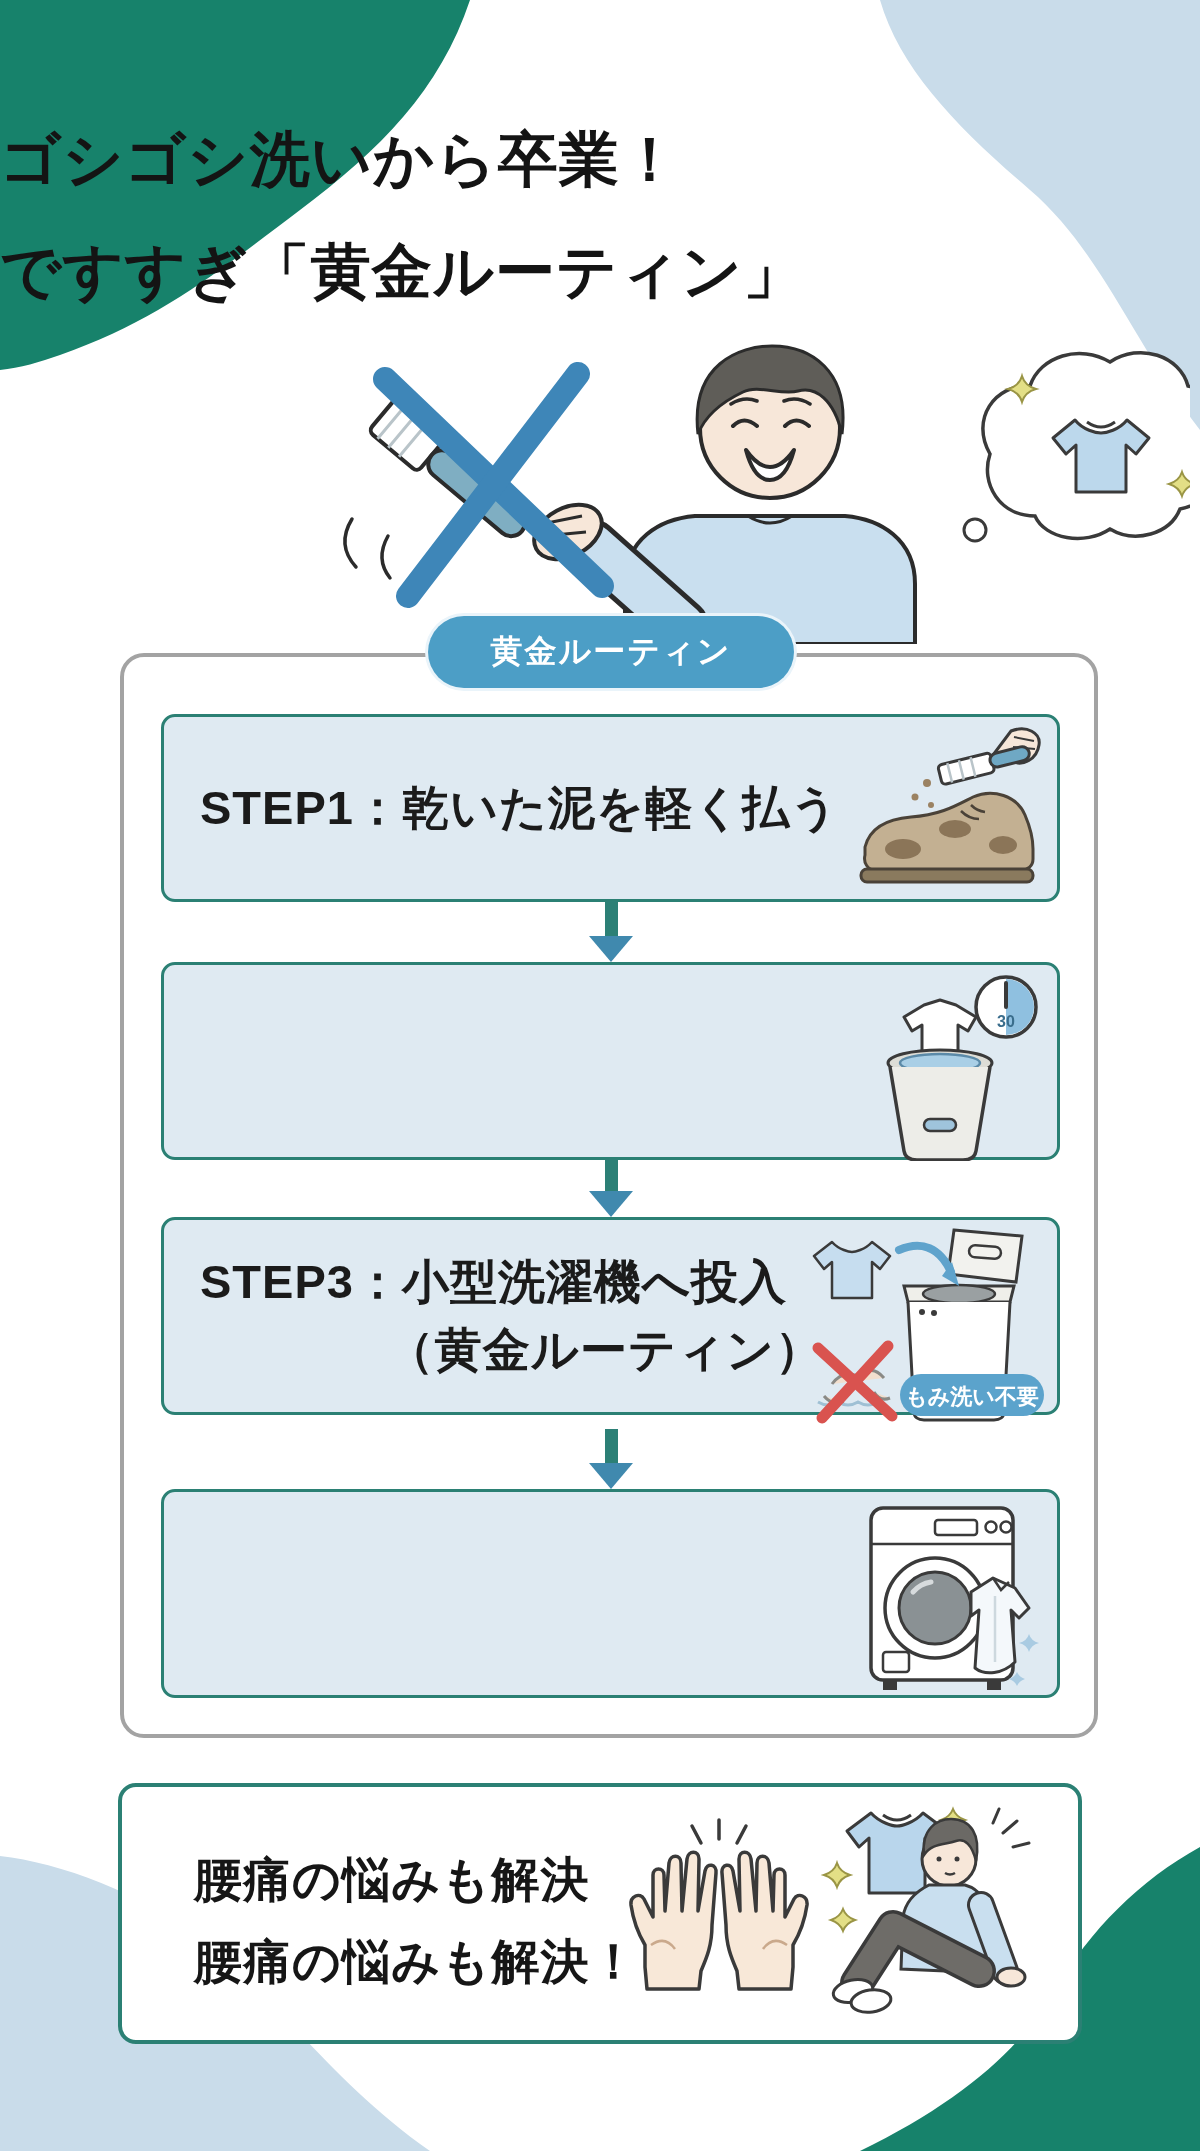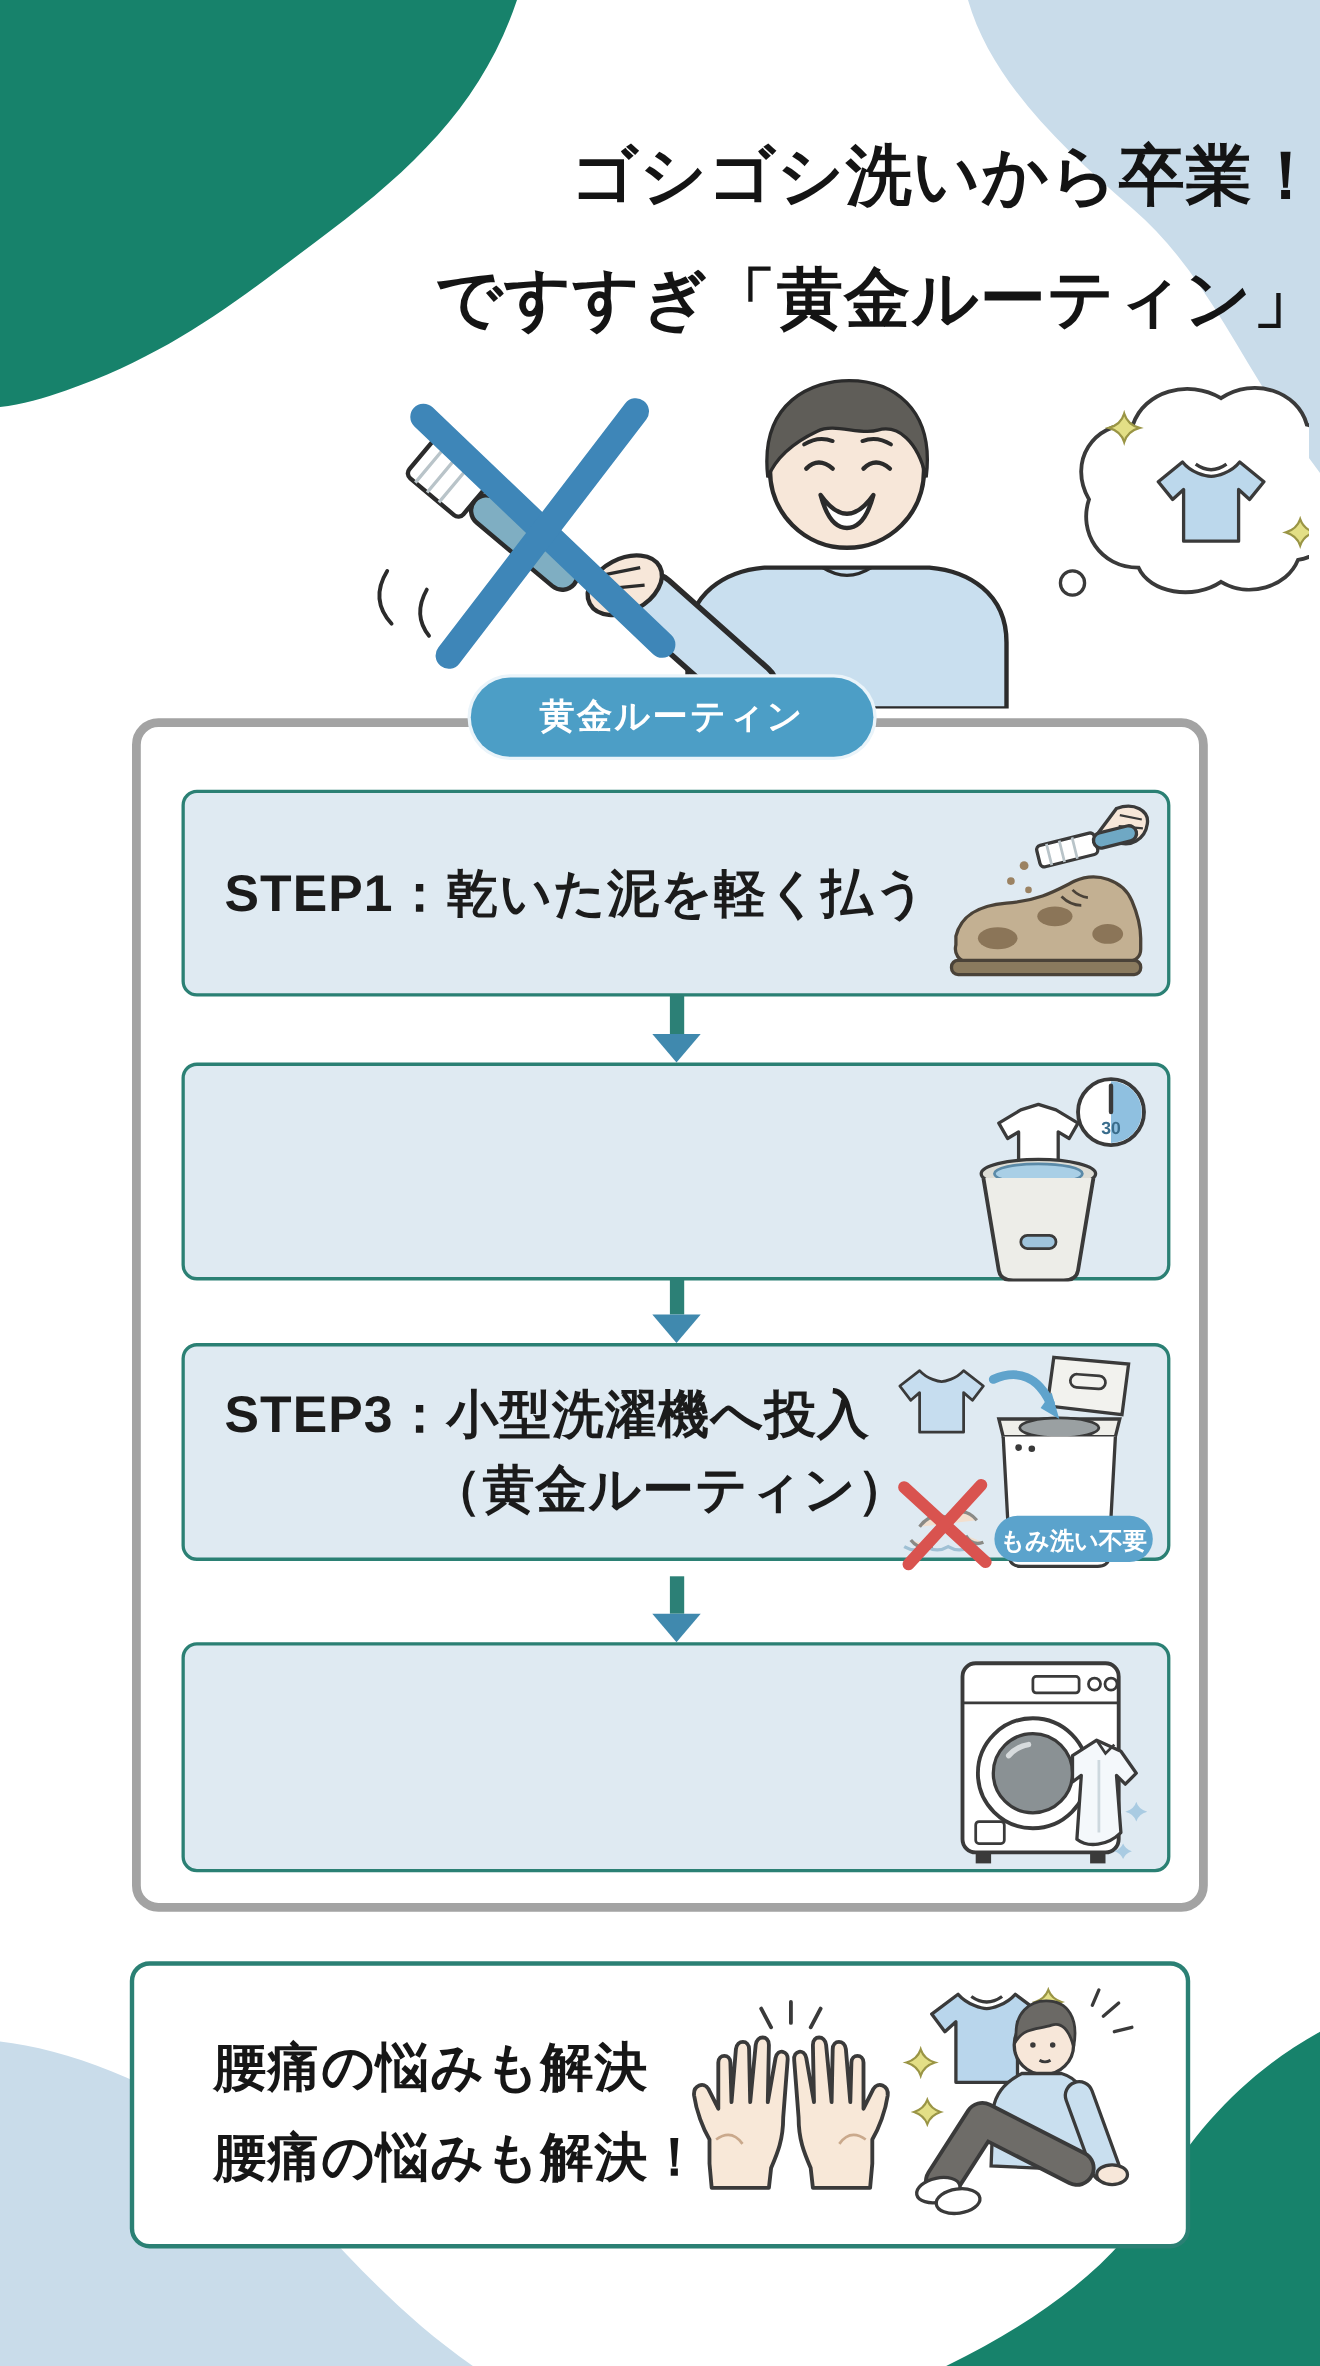--- a/index.html
+++ b/index.html
@@ -5,32 +5,32 @@
   html,body{margin:0;padding:0;}
   body{width:1200px;height:2151px;font-family:"Liberation Sans","DejaVu Sans",sans-serif;}
   .canvas{position:relative;width:1200px;height:2151px;background:#ffffff;overflow:hidden;}
 
   .blob{position:absolute;z-index:0;}
   .blob.tl{left:0;top:0;}
   .blob.tr{right:0;top:0;}
   .blob.bl{left:0;bottom:0;}
   .blob.br{right:0;bottom:0;}
 
-  .title{position:absolute;left:0;top:104px;width:1200px;text-align:right;z-index:2;
+  .title{position:absolute;left:0;top:104px;width:1200px;text-align:left;z-index:2;
          font-weight:800;font-size:60px;line-height:112px;color:#141414;letter-spacing:1px;}
 
   .hero{position:absolute;left:330px;top:334px;z-index:2;}
 
   .badge{position:absolute;left:428px;top:616px;width:366px;height:72px;z-index:4;
          background:#4C9EC6;border-radius:36px;color:#ffffff;font-size:32px;font-weight:700;
          display:flex;align-items:center;justify-content:center;letter-spacing:2px;
          box-shadow:0 0 0 3px #eaf4fa;}
 
   .flow{position:absolute;left:120px;top:653px;width:978px;height:1085px;z-index:1;
-        background:#ffffff;border:8px solid #a3a3a3;border-radius:24px;box-sizing:border-box;}
+        background:#ffffff;border:4px solid #a3a3a3;border-radius:24px;box-sizing:border-box;}
 
   .step{position:absolute;left:37px;width:899px;background:#DFEAF2;border:3px solid #2B8074;
         border-radius:14px;box-sizing:border-box;}
   .step.s1{top:57px;height:188px;}
   .step.s2{top:305px;height:198px;}
   .step.s3{top:560px;height:198px;}
   .step.s4{top:832px;height:209px;}
 
   .step-text{position:absolute;left:36px;top:0;bottom:0;width:810px;display:flex;
              flex-direction:column;justify-content:center;color:#1b1b1b;

